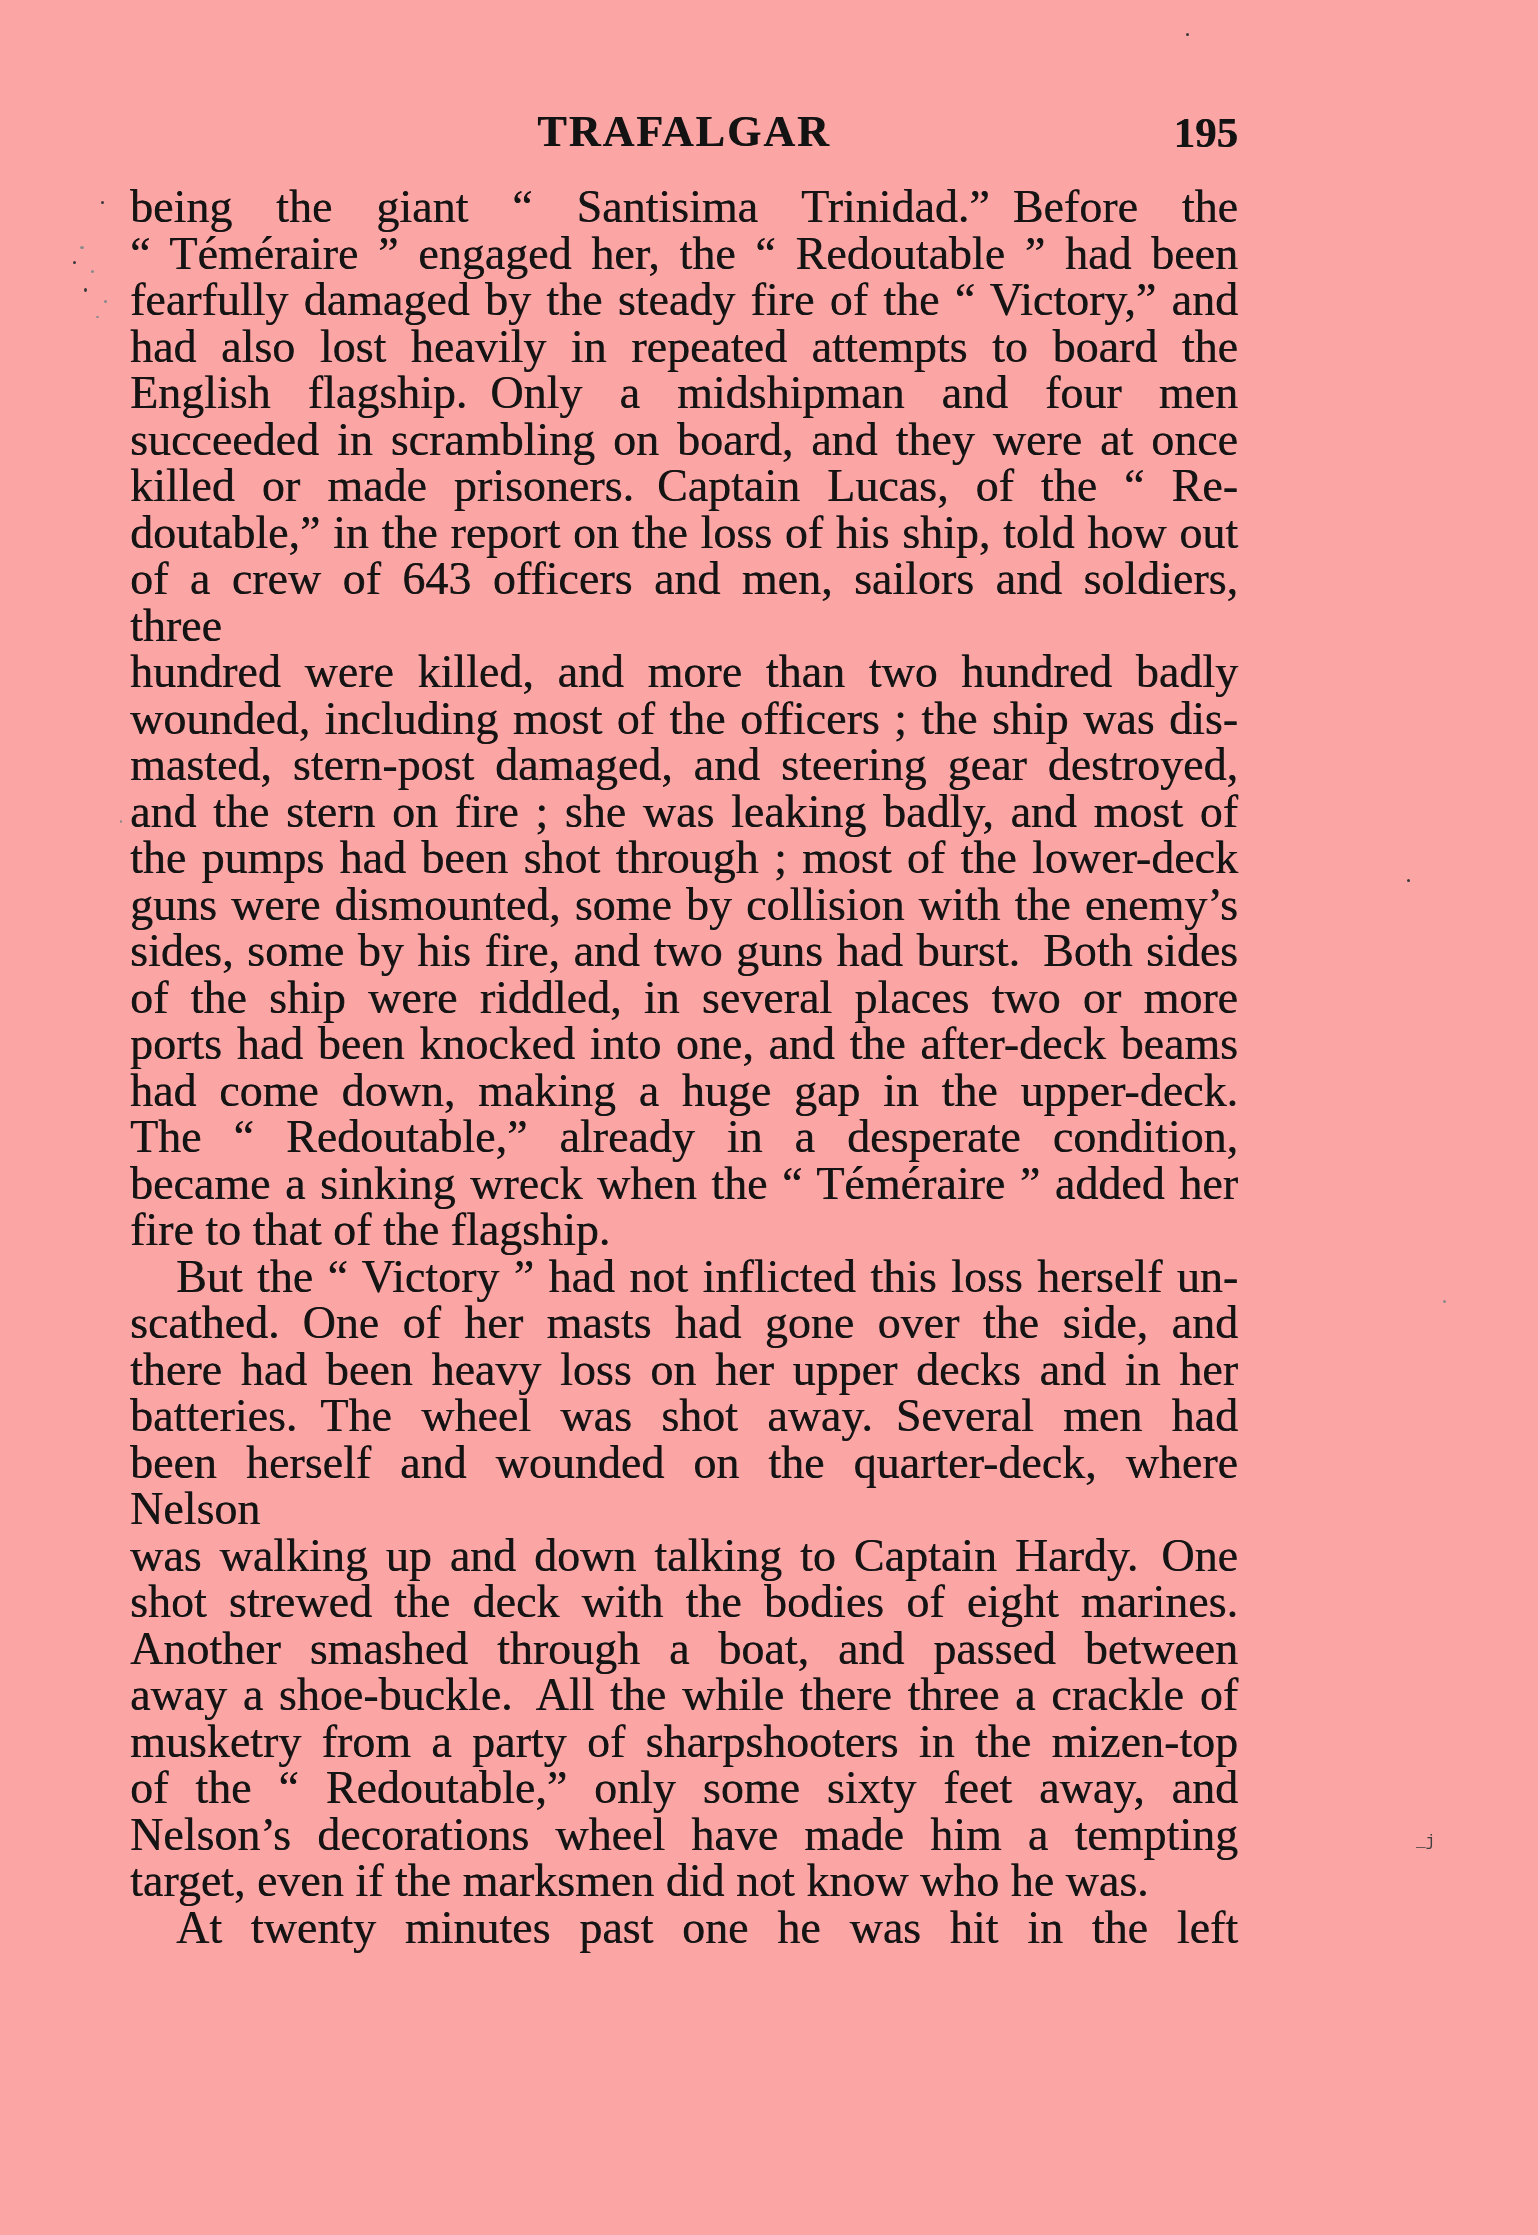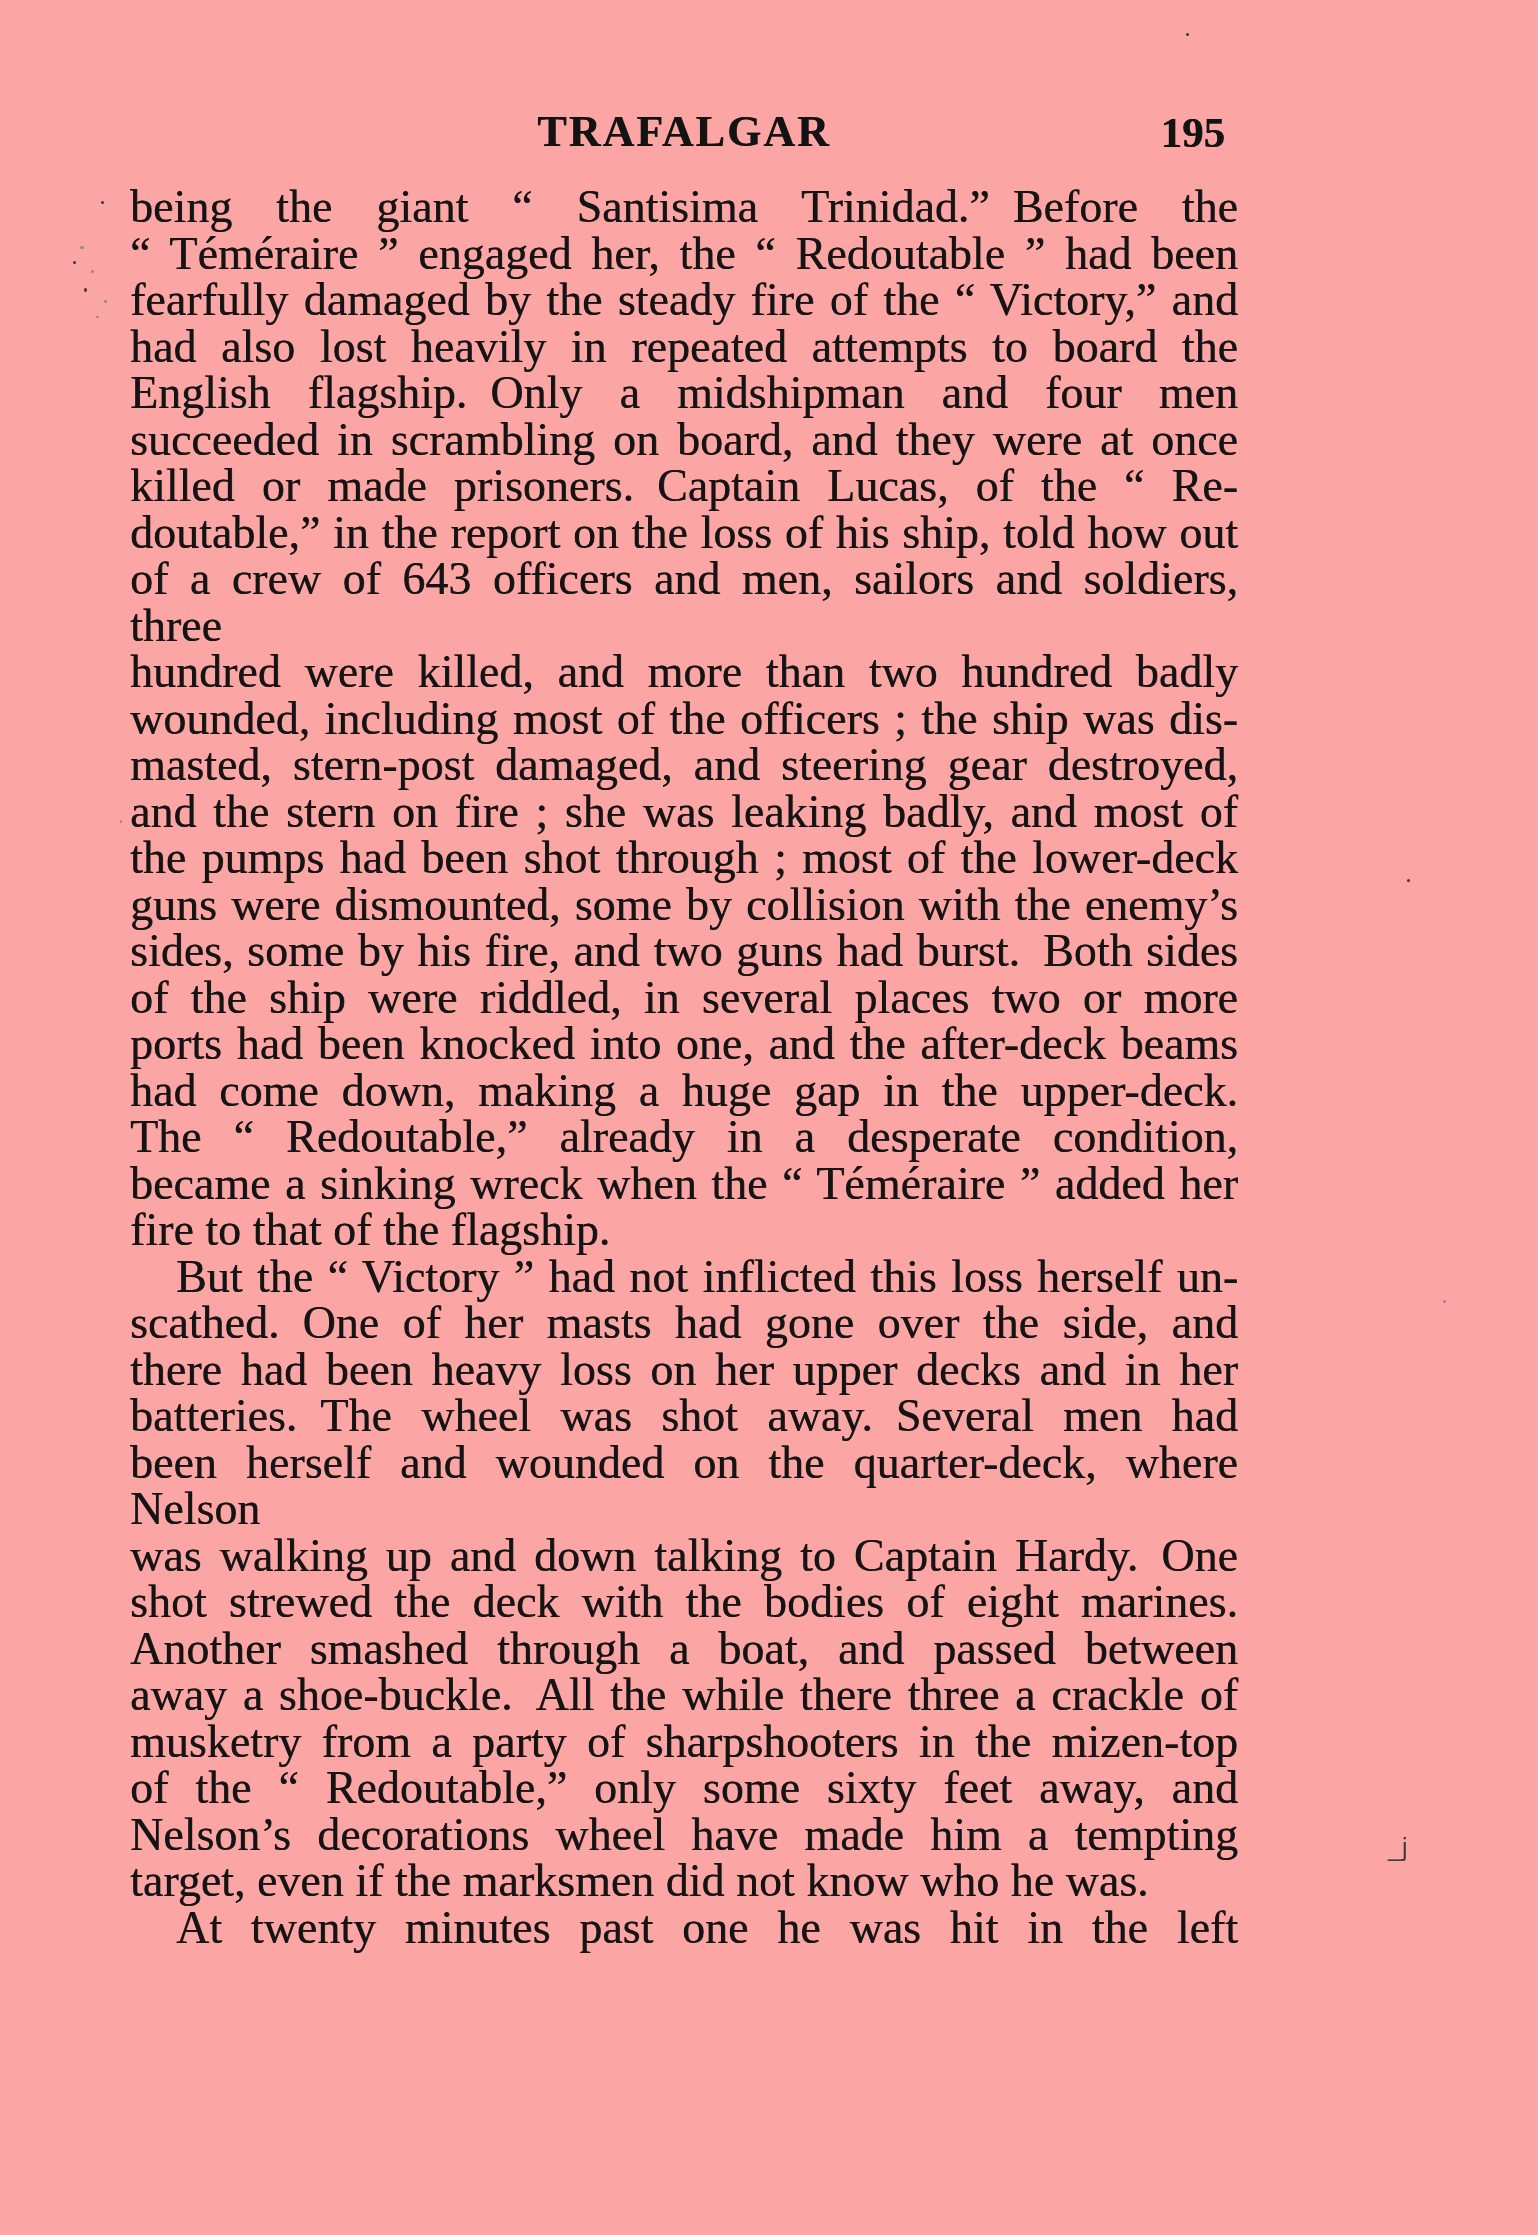--- a/index.html
+++ b/index.html
@@ -33,21 +33,21 @@
     display: block;
     text-align: center;
     font-size: 44px;
     font-weight: bold;
     letter-spacing: 2px;
     color: #131313;
     text-shadow: 0.5px 0 0 rgba(0,0,0,.8);
   }
   .page-number {
     position: absolute;
-    right: 13px;
+    right: 0;
     top: 2px;
     font-size: 43px;
     font-weight: bold;
     color: #131313;
     text-shadow: 0.5px 0 0 rgba(0,0,0,.8);
   }
   .page-body {
     top: 184px;
     font-size: 46px;
     line-height: 46.5px;
@@ -67,23 +67,24 @@
   }
   
   .speck {
     position: absolute;
     background: #3a3a3a;
     border-radius: 50%;
   }
   .speck.light { background: #8a8a8a; }
   .artifact-mark {
     position: absolute;
-    font-size: 25px;
+    font-size: 16px;
     color: #3f3f3f;
-    font-family: Liberation Sans, sans-serif;
+    font-family: Liberation Mono, monospace;
+    margin-left: 28px;
   }
 </style>
 </head>
 <body>
 
 <div class="sheet">
 
   <div class="text-block running-head-row">
     <span class="running-head">TRAFALGAR</span>
     <span class="page-number">195</span>

